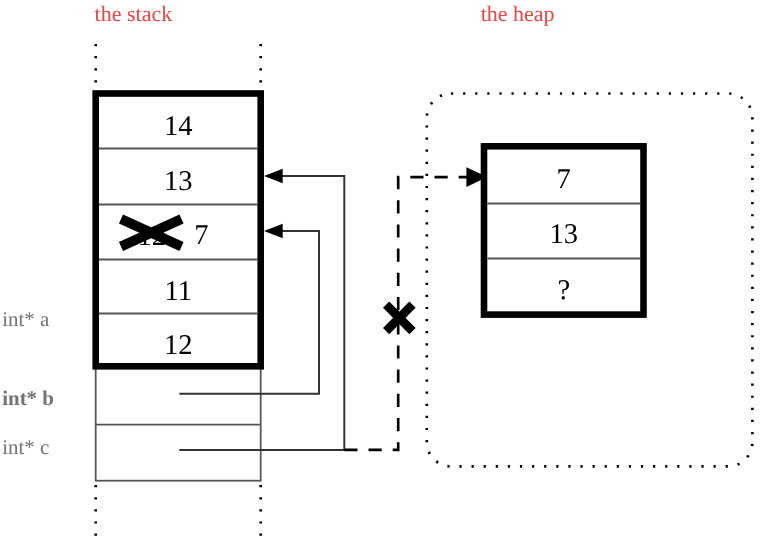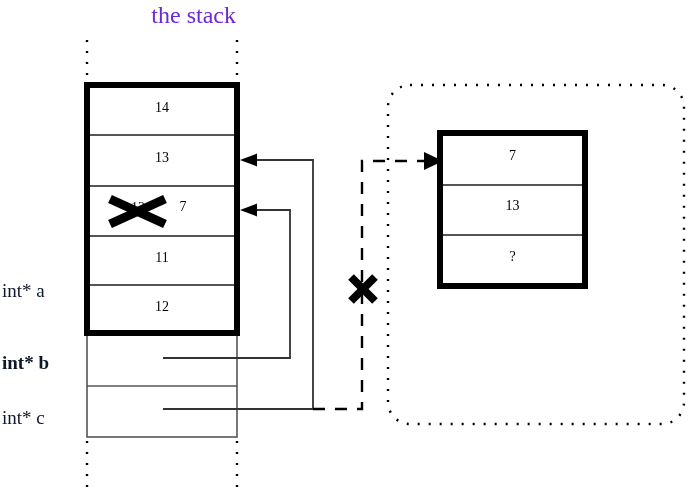--- a/index.html
+++ b/index.html
@@ -6,50 +6,51 @@
   #root{
     position:relative;
     width:692px;height:489px;
     background:#ffffff;
     font-family:"Liberation Serif","DejaVu Serif",serif;
     color:#000000;
     overflow:hidden;
   }
   .ttl{
     position:absolute;
-    font-size:24px;
-    color:#6d28d9;
+    font-size:20px;
+    color:#ef4444;
     white-space:nowrap;
-    text-align:right;
+    text-align:left;
   }
   .varlabel{
     position:absolute;
     font-size:19px;
     white-space:nowrap;
-    color:#0f172a;
+    color:#737373;
   }
   .cellval{
     position:absolute;
-    font-size:14px;
+    font-size:26px;
     text-align:center;
     color:#000;
     white-space:nowrap;
   }
   svg.layer{
     position:absolute;left:0;top:0;
     width:692px;height:489px;
     overflow:visible;
   }
 </style>
 </head>
 <body>
 
 <div id="root">
 
   <div class="ttl" style="left:86px;top:2px;width:150px;">the stack</div>
+  <div class="ttl" style="left:437px;top:2px;width:150px;">the heap</div>
 
   <svg class="layer" viewBox="0 0 692 489" xmlns="http://www.w3.org/2000/svg">
 
     <g>
       <line x1="87" y1="40" x2="87" y2="85" stroke="#000" stroke-width="2.4" stroke-dasharray="2,9" stroke-linecap="butt"></line>
       <line x1="237" y1="40" x2="237" y2="85" stroke="#000" stroke-width="2.4" stroke-dasharray="2,9" stroke-linecap="butt"></line>
     </g>
 
     <g>
       <line x1="87" y1="441" x2="87" y2="489" stroke="#000" stroke-width="2.4" stroke-dasharray="2,9" stroke-linecap="butt"></line>
@@ -108,19 +109,19 @@
 
   <div class="cellval" style="left:87px;top:100px;width:150px;">14</div>
   <div class="cellval" style="left:87px;top:150px;width:150px;">13</div>
   <div class="cellval" style="left:100px;top:200px;width:76px;">12</div>
   <div class="cellval" style="left:163px;top:199px;width:40px;">7</div>
   <div class="cellval" style="left:87px;top:250px;width:150px;text-align:center;">11</div>
   <div class="cellval" style="left:87px;top:299px;width:150px;">12</div>
 
   <div class="varlabel" style="left:2px;top:280px;">int* a</div>
   <div class="varlabel" style="left:2px;top:352px;font-weight:bold;">int* b</div>
-  <div class="varlabel" style="left:2px;top:407px;">int* c</div>
+  <div class="varlabel" style="left:2px;top:397px;">int* c</div>
 
   <div class="cellval" style="left:440px;top:148px;width:145px;">7</div>
   <div class="cellval" style="left:440px;top:198px;width:145px;">13</div>
   <div class="cellval" style="left:440px;top:249px;width:145px;">?</div>
 
 </div>
 
 </body></html>

